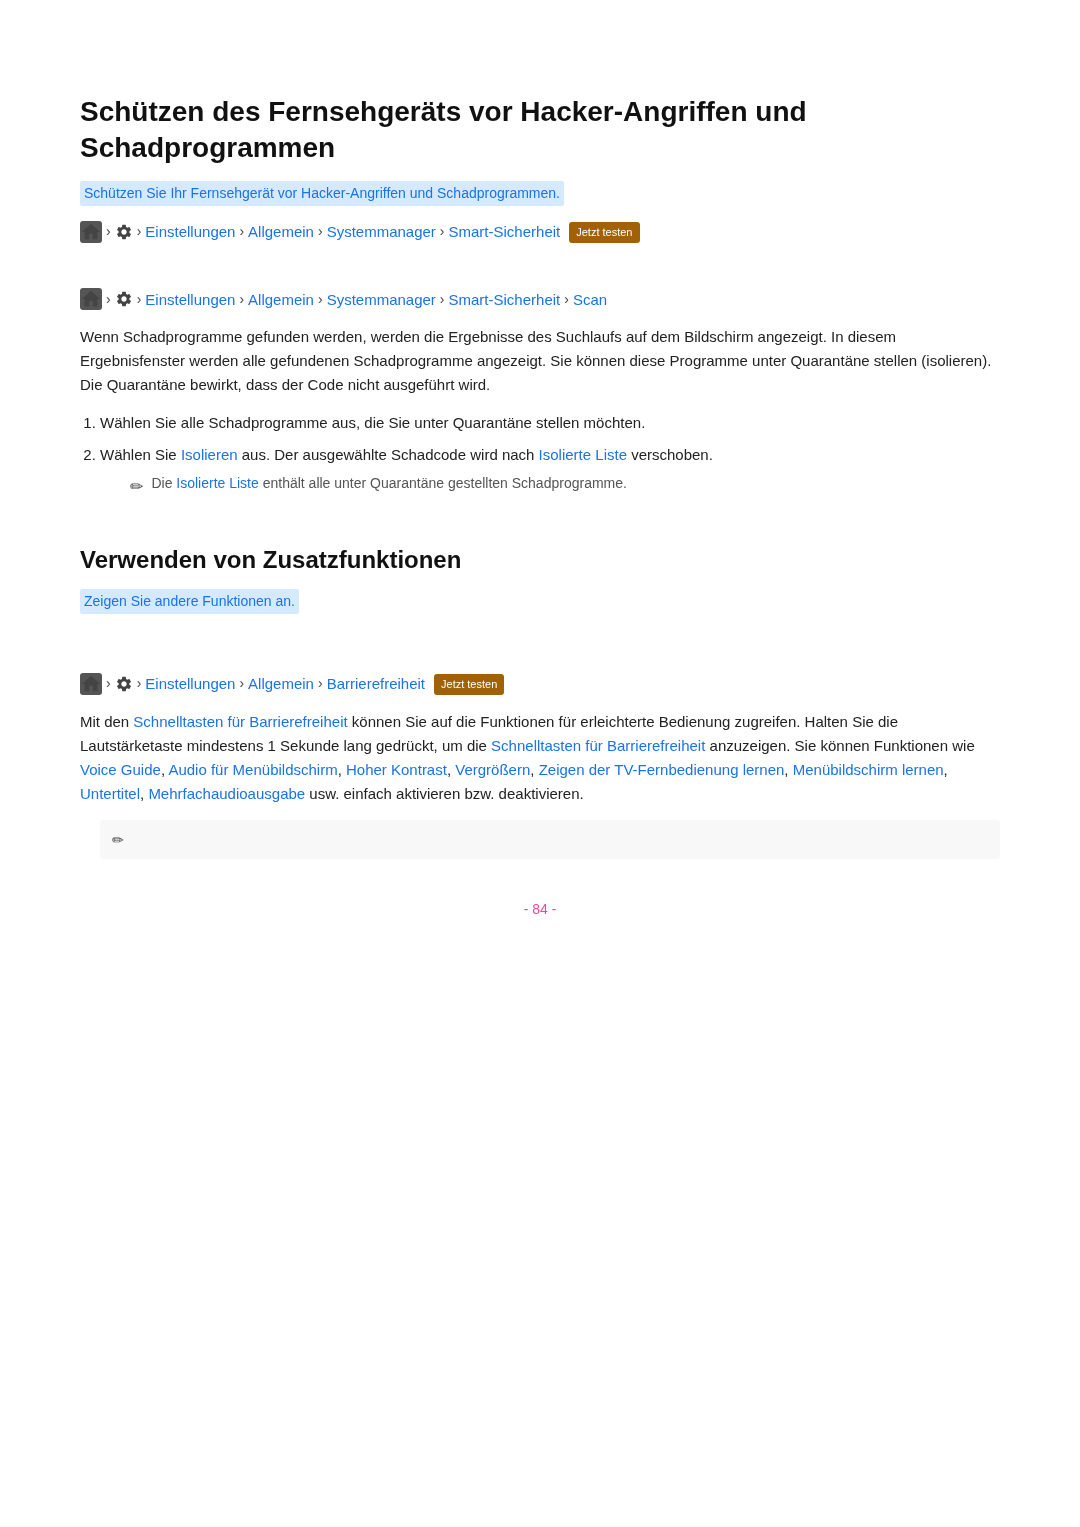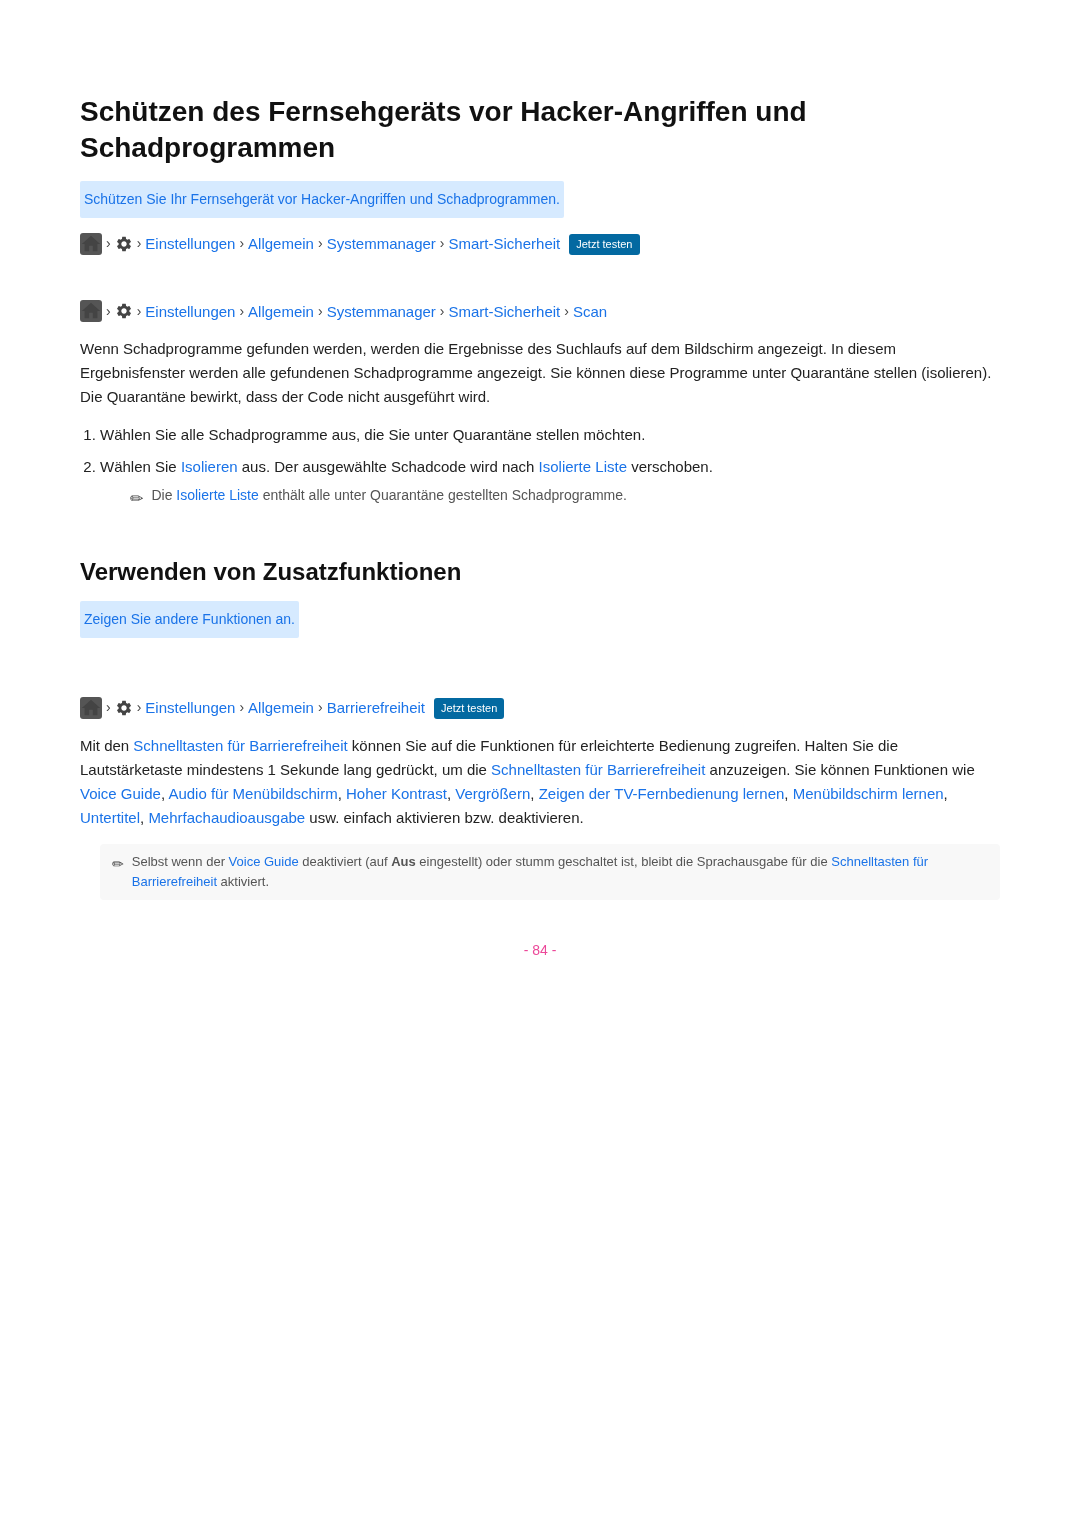--- a/index.html
+++ b/index.html
@@ -33,21 +33,21 @@
       font-weight: 600;
       color: #111;
       margin-bottom: 14px;
       line-height: 1.3;
     }
 
     .highlight-box {
       display: inline-block;
       background-color: #d6eaff;
       color: #1a73e8;
-      padding: 8px 4px;
+      padding: 2px 4px;
       border-radius: 2px;
       font-size: 14px;
       margin-bottom: 14px;
     }
 
     .breadcrumb {
       display: flex;
       align-items: center;
       flex-wrap: wrap;
       gap: 4px;
@@ -80,21 +80,21 @@
     }
 
     .breadcrumb a, .breadcrumb .link {
       color: #1a73e8;
       text-decoration: none;
       font-size: 15px;
     }
 
     .badge-now {
       display: inline-block;
-      background-color: #0369a1;
+      background-color: #a16207;
       color: white;
       font-size: 11px;
       padding: 2px 7px;
       border-radius: 3px;
       margin-left: 5px;
       vertical-align: middle;
     }
 
     .body-text {
       font-size: 15px;
@@ -291,19 +291,16 @@
     <a class="link-blue">Hoher Kontrast</a>,
     <a class="link-blue">Vergrößern</a>,
     <a class="link-blue">Zeigen der TV-Fernbedienung lernen</a>,
     <a class="link-blue">Menübildschirm lernen</a>,
     <a class="link-blue">Untertitel</a>,
     <a class="link-blue">Mehrfachaudioausgabe</a> usw. einfach aktivieren bzw. deaktivieren.
   </p>
 
   <div class="small-note">
     <span class="pencil-icon">✏</span>
-    <span class="small-note-text">
-      Selbst wenn der <a class="link-blue">Voice Guide</a> deaktiviert (auf <strong>Aus</strong> eingestellt) oder stumm geschaltet ist, bleibt die Sprachausgabe für die <a class="link-blue">Schnelltasten für Barrierefreiheit</a> aktiviert.
-    </span>
   </div>
 </div>
 
 <div class="page-number">- 84 -</div>
 
 </body></html>

